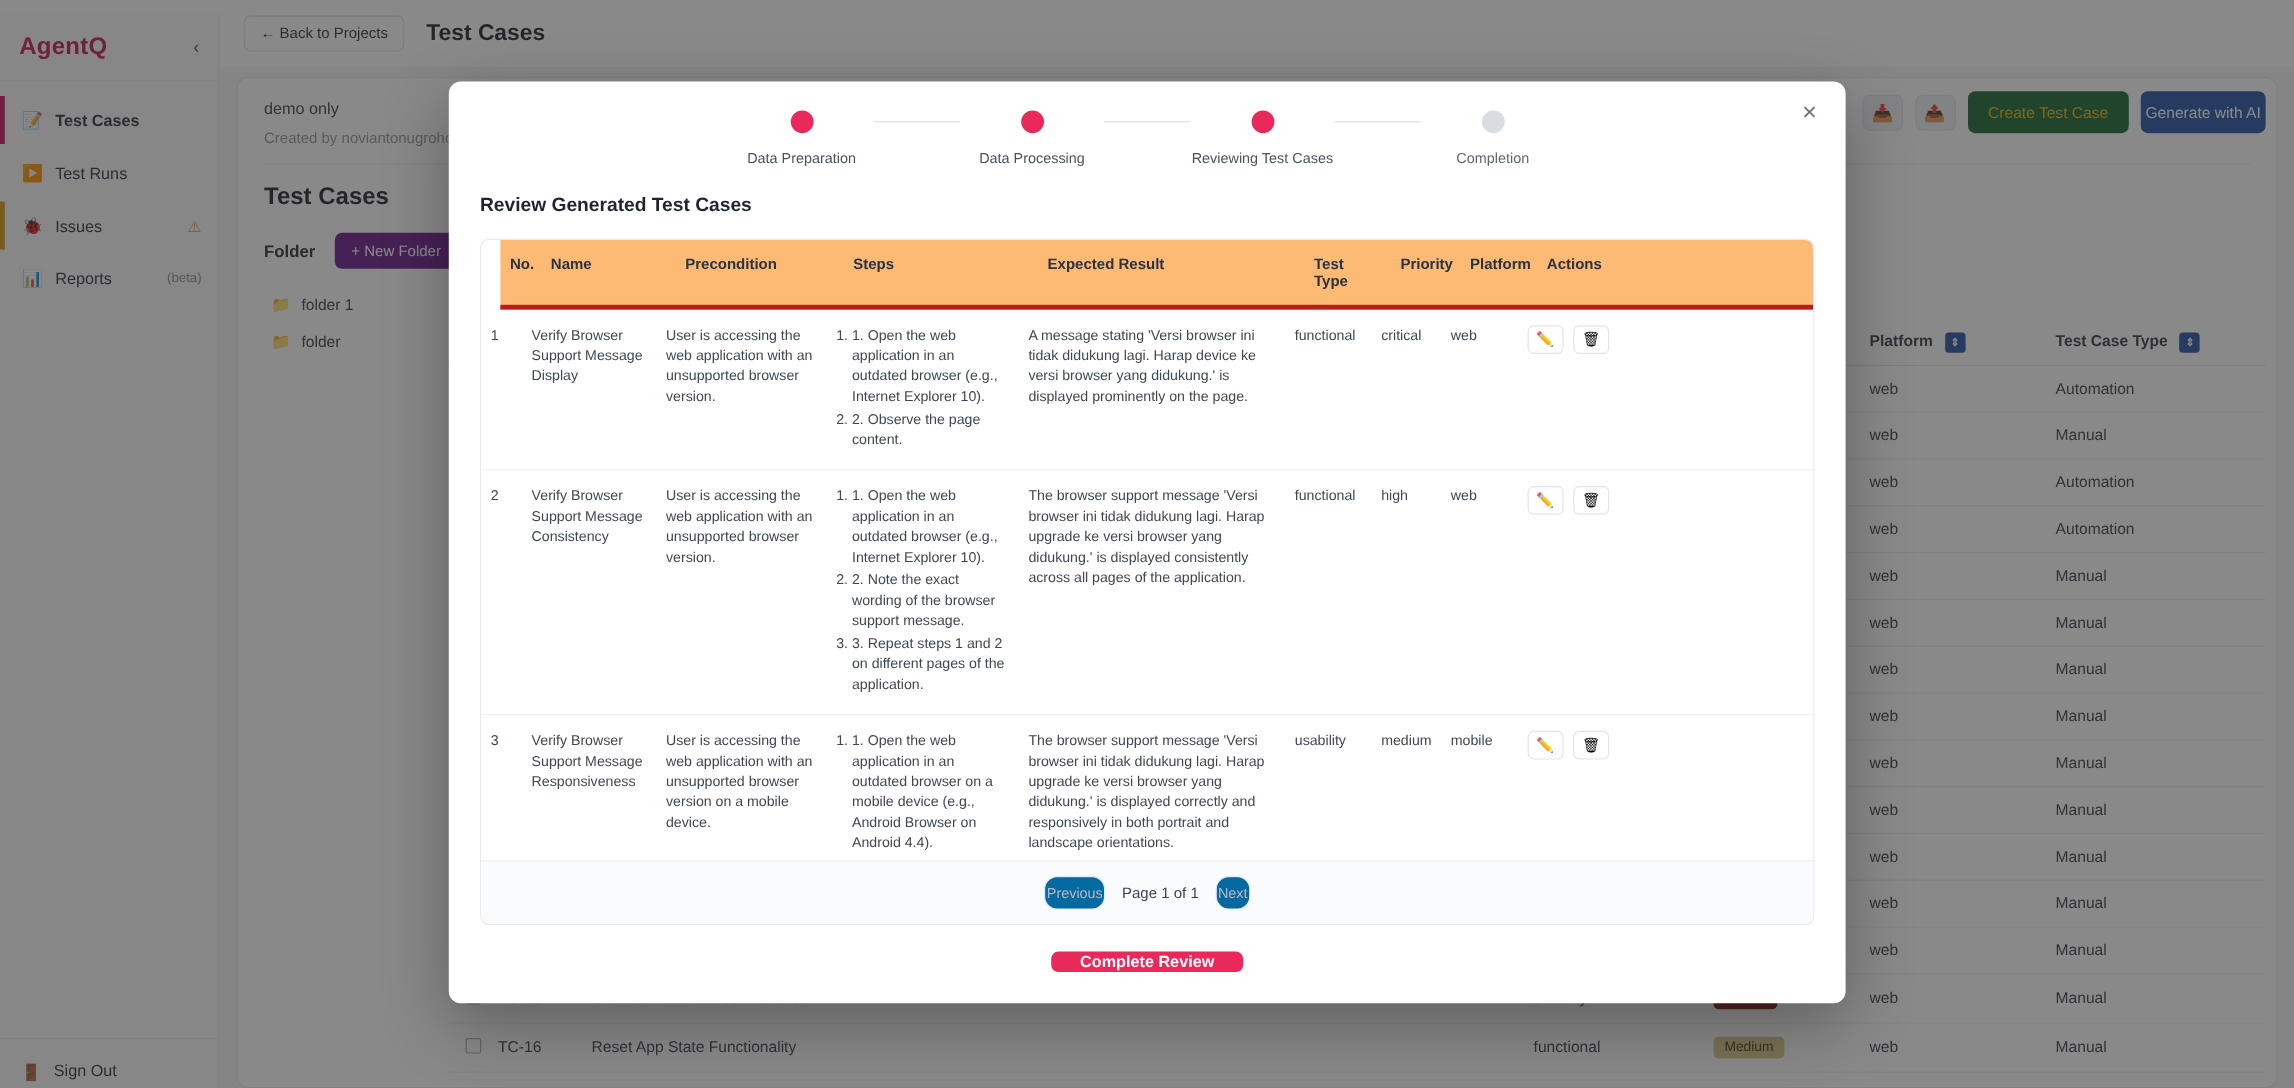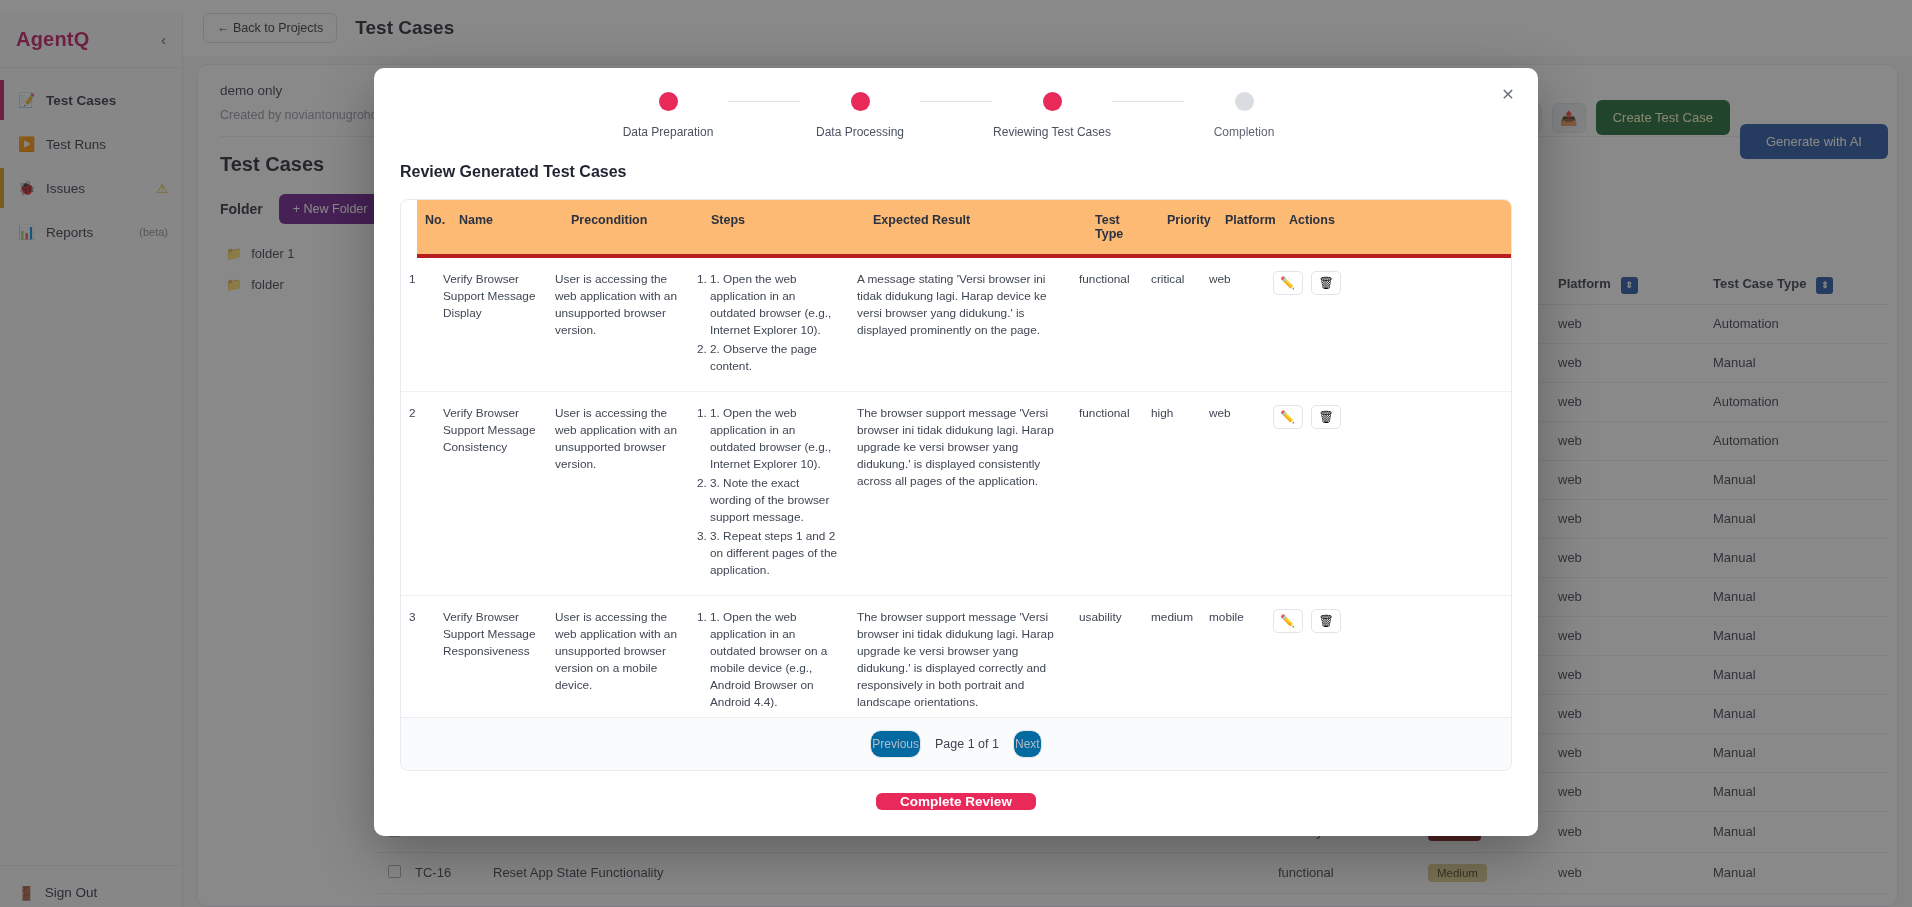--- a/index.html
+++ b/index.html
@@ -67,22 +67,22 @@
   .sec-title { font-size: 20px; font-weight: bold; color: #1f2430; }
   .folder-row { display: flex; align-items: center; gap: 16px; margin-top: 18px; }
   .folder-lbl { font-size: 14px; font-weight: bold; color: #2a2f3a; }
   .newfolder-btn { background: #6b1a8f; color: #fff; border: 0; border-radius: 6px; padding: 8px 14px; font-size: 12.5px; }
   .folder-list { margin-top: 14px; }
   .folder-item { display: flex; align-items: center; gap: 9px; font-size: 13px; color: #3a3f4b; padding: 8px 6px; }
 
   .toolbar { position: absolute; right: 24px; top: 76px; display: flex; align-items: center; gap: 10px; }
   .icon-btn { width: 34px; height: 30px; border-radius: 6px; background: #f0f1f5; border: 1px solid #e4e5ec;
               display: flex; align-items: center; justify-content: center; font-size: 14px; }
-  .btn-green { background: #186632; color: #fef9c3; border: 0; border-radius: 6px; padding: 10px 17px; font-size: 13px; }
-  .btn-blue  { background: #2352a5; color: #fff; border: 0; border-radius: 6px; padding: 10px 26px; font-size: 13px; margin-top: 48px; }
+  .btn-green { background: #186632; color: #eab308; border: 0; border-radius: 6px; padding: 10px 17px; font-size: 13px; }
+  .btn-blue  { background: #2352a5; color: #fff; border: 0; border-radius: 6px; padding: 10px 4px; font-size: 13px; }
 
   .bg-table { position: absolute; left: 190px; right: 24px; top: 266px; }
   .bg-thead { display: flex; align-items: center; border-bottom: 1px solid #e6e7ee; padding: 10px 0; font-size: 13px; font-weight: bold; color: #333a47; }
   .bg-thead .sort { display: inline-flex; align-items: center; justify-content: center; width: 17px; height: 17px;
                     background: #2352a5; color: #fff; border-radius: 3px; font-size: 9px; margin-left: 10px; }
   .c-chk   { width: 42px; text-align: center; }
   .c-id    { width: 78px; }
   .c-name  { flex: 1; min-width: 0; }
   .c-type  { width: 150px; }
   .c-prio  { width: 130px; }
@@ -440,21 +440,21 @@
               </div>
             </div>
           </div>
           <div class="tc-row">
             <div class="m-no">2</div>
             <div class="m-name">Verify Browser Support Message Consistency</div>
             <div class="m-pre">User is accessing the web application with an unsupported browser version.</div>
             <div class="m-steps">
               <ol>
                 <li>1. Open the web application in an outdated browser (e.g., Internet Explorer 10).</li>
-                <li>3. Note the exact wording of the browser support message.</li>
+                <li>2. Note the exact wording of the browser support message.</li>
                 <li>3. Repeat steps 1 and 2 on different pages of the application.</li>
               </ol>
             </div>
             <div class="m-exp">The browser support message 'Versi browser ini tidak didukung lagi. Harap upgrade ke versi browser yang didukung.' is displayed consistently across all pages of the application.</div>
             <div class="m-type">functional</div>
             <div class="m-prio">high</div>
             <div class="m-plat">web</div>
             <div class="m-act">
               <div class="act-wrap">
                 <button class="act-btn">✏️</button>

